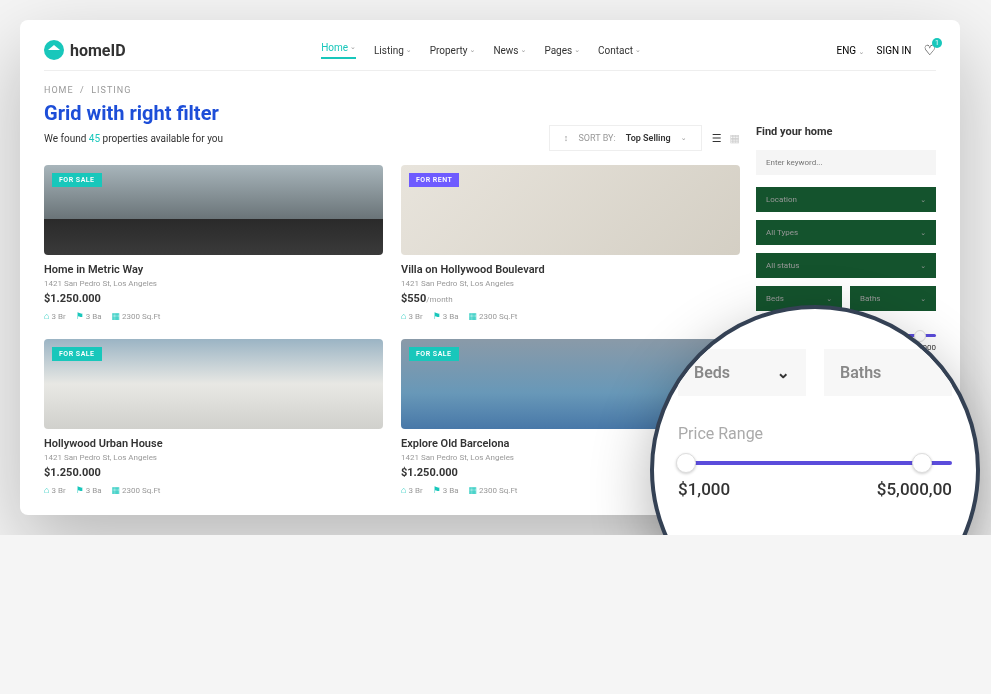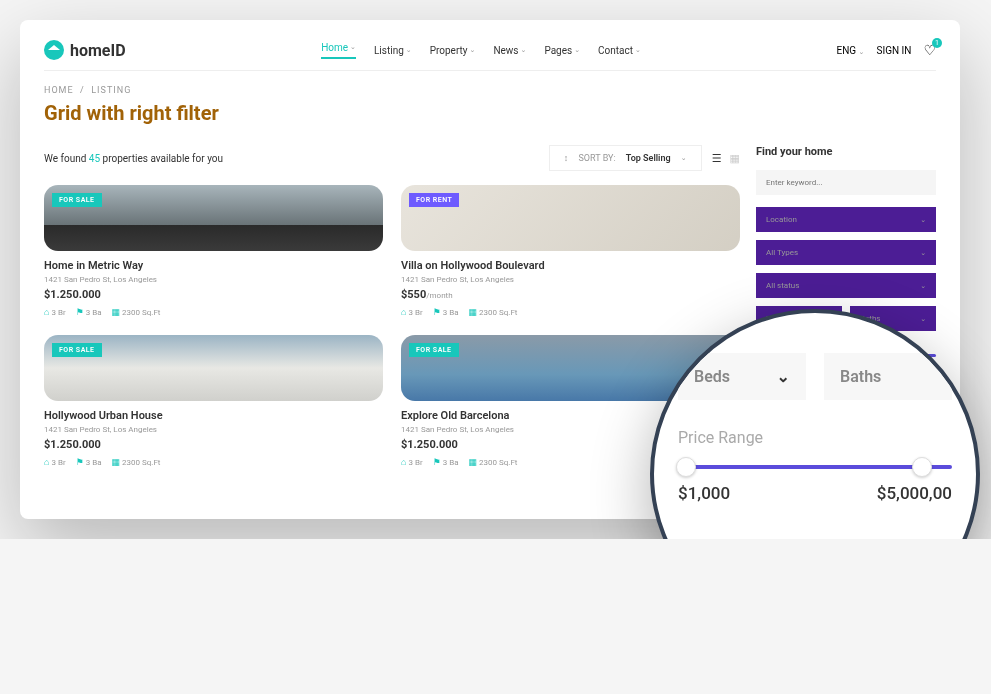--- a/index.html
+++ b/index.html
@@ -11,46 +11,46 @@
 .logo-icon:before{content:"";position:absolute;top:5px;left:4px;width:0;height:0;border-left:6px solid transparent;border-right:6px solid transparent;border-bottom:5px solid #fff}
 .nav{display:flex;gap:18px}
 .nav a{font-size:10px;color:#333;text-decoration:none;display:flex;align-items:center;gap:2px}
 .nav a.active{color:#18c7bb;border-bottom:2px solid #18c7bb;padding-bottom:4px}
 .chev{font-size:7px;color:#999}
 .right-nav{display:flex;align-items:center;gap:12px;font-size:10px}
 .heart{position:relative;font-size:14px}
 .badge{position:absolute;top:-4px;right:-6px;background:#18c7bb;color:#fff;font-size:7px;width:10px;height:10px;border-radius:50%;display:flex;align-items:center;justify-content:center}
 .breadcrumb{font-size:9px;color:#999;margin:14px 0 6px;letter-spacing:1px}
 .breadcrumb a{color:#999;text-decoration:none}
-.title{font-size:20px;font-weight:700;color:#a16207;margin-bottom:20px}
+.title{font-size:20px;font-weight:700;color:#1d4ed8;}
 .content{display:flex;gap:16px}
 .main{flex:1}
 .topbar{display:flex;justify-content:space-between;align-items:center;margin-bottom:14px}
 .found{font-size:10px;color:#333}
 .found .n{color:#18c7bb}
 .sort-box{display:flex;align-items:center;gap:10px}
 .sort{border:1px solid #eee;padding:7px 14px;font-size:9px;color:#999;display:flex;align-items:center;gap:4px}
 .sort b{color:#333;font-weight:600}
 .view-icons{display:flex;gap:8px;color:#333;font-size:11px}
 .grid{display:grid;grid-template-columns:1fr 1fr;gap:18px}
 .card{}
-.card-img{height:66px;background:#b8c4c8;position:relative;border-radius:14px;overflow:hidden}
+.card-img{height:90px;background:#b8c4c8;position:relative;border-radius:4px;overflow:hidden}
 .tag{position:absolute;top:8px;left:8px;background:#18c7bb;color:#fff;font-size:7px;padding:3px 7px;font-weight:600;letter-spacing:0.5px}
 .tag.rent{background:#6e5bff}
 .card-title{font-size:11px;font-weight:600;color:#333;margin-top:8px}
 .card-addr{font-size:8px;color:#999;margin-top:3px}
 .card-price{font-size:11px;font-weight:700;color:#333;margin-top:4px}
 .card-price .per{font-size:8px;color:#999;font-weight:400}
 .features{display:flex;gap:10px;margin-top:6px;font-size:8px;color:#999}
 .features span{display:flex;align-items:center;gap:2px}
 .fi{color:#18c7bb;font-size:9px}
 .sidebar{width:180px}
 .sidebar h3{font-size:11px;font-weight:700;color:#333;margin-bottom:12px}
 .filter-input{width:100%;border:none;background:#f5f5f5;padding:8px 10px;font-size:8px;color:#999;margin-bottom:12px;outline:none}
-.filter-select{width:100%;border:none;background:#4c1d95;padding:8px 10px;font-size:8px;color:#999;margin-bottom:8px;display:flex;justify-content:space-between;align-items:center}
+.filter-select{width:100%;border:none;background:#14532d;padding:8px 10px;font-size:8px;color:#999;margin-bottom:8px;display:flex;justify-content:space-between;align-items:center}
 .filter-row{display:flex;gap:8px}
 .filter-row .filter-select{flex:1}
 .label{font-size:8px;color:#999;margin-bottom:4px;margin-top:2px}
 .slider{height:3px;background:#5b4cdb;border-radius:2px;position:relative;margin:4px 0 6px}
 .slider:before,.slider:after{content:"";position:absolute;width:10px;height:10px;background:#fff;border:1px solid #ddd;border-radius:50%;top:-4px}
 .slider:before{left:0}
 .slider:after{right:10px}
 .slider-vals{display:flex;justify-content:space-between;font-size:8px;color:#333;margin-bottom:8px}
 .slider2{height:3px;background:#5b4cdb;border-radius:2px;position:relative;margin:4px 0 6px;width:40%}
 .other{font-size:8px;color:#5b4cdb;display:flex;align-items:center;gap:3px;margin:10px 0}

